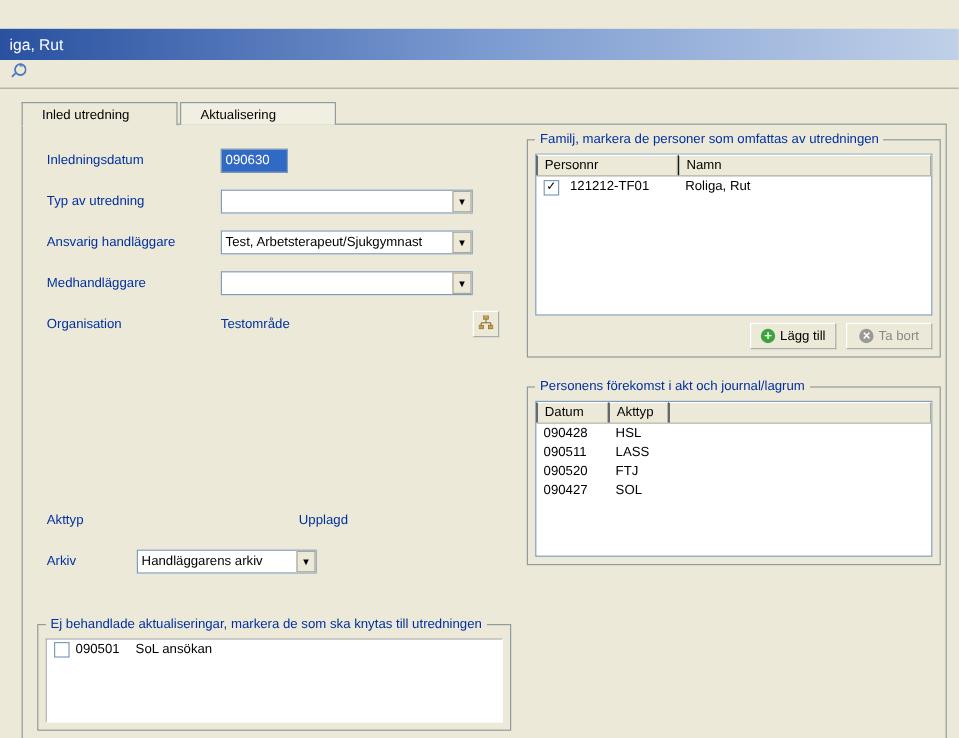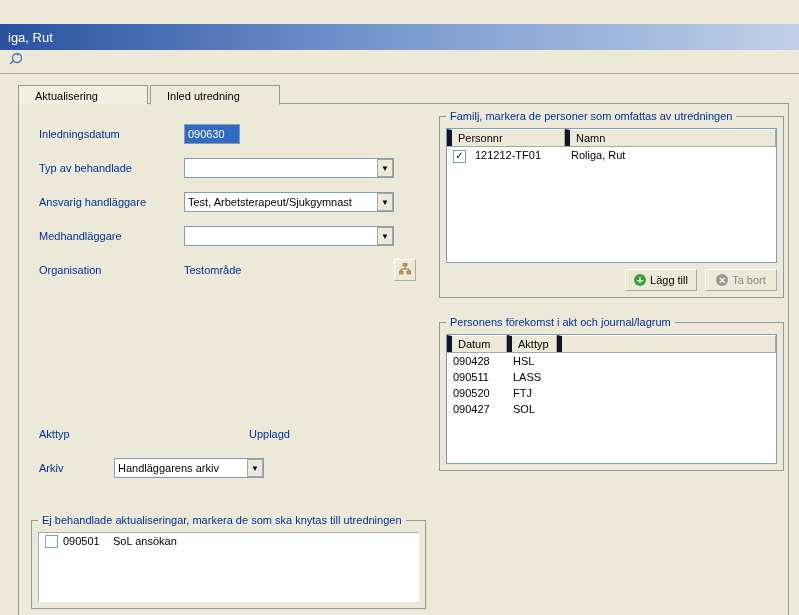--- a/index.html
+++ b/index.html
@@ -143,21 +143,21 @@
   .grid-head {
     display: flex;
     background: #ece9d8;
     border-bottom: 1px solid #aca899;
   }
   .grid-head > div {
     padding: 2px 6px;
     border-right: 1px solid #aca899;
     background: #ece9d8;
     border-top: 1px solid #fff;
-    border-left: 5px solid #0f172a;
+    border-left: 1px solid #0f172a;
     font-size: 11px;
   }
   .grid-body {
     min-height: 80px;
   }
   .grid-row {
     display: flex;
     padding: 1px 0;
   }
   .grid-row > div { padding: 1px 6px; font-size: 11px; }
@@ -215,37 +215,37 @@
     <svg viewBox="0 0 16 16" width="16" height="16">
       <circle cx="11" cy="6" r="4.5" fill="none" stroke="#4a78c0" stroke-width="1.5"></circle>
       <path d="M4 12 L7 9" stroke="#4a78c0" stroke-width="1.5"></path>
       <path d="M11 1 L11 3 L13 3" fill="none" stroke="#4a78c0" stroke-width="1"></path>
     </svg>
   </span>
 </div>
 
 <div class="content">
   <div class="tabs">
+    <div class="tab active">
+      <span>Inled utredning</span>
+    </div>
     <div class="tab inactive">
       <span>Aktualisering</span>
     </div>
-    <div class="tab active">
-      <span>Inled utredning</span>
-    </div>
   </div>
 
   <div class="panel">
 
     <div class="left-col">
       <div class="form-row">
         <span class="form-label">Inledningsdatum</span>
         <input class="text-input highlight" style="width: 56px;" value="090630">
       </div>
       <div class="form-row">
-        <span class="form-label">Typ av behandlade</span>
+        <span class="form-label">Typ av utredning</span>
         <div class="combo" style="width:210px">
           <span></span>
           <span class="combo-btn">▼</span>
         </div>
       </div>
       <div class="form-row">
         <span class="form-label">Ansvarig handläggare</span>
         <div class="combo" style="width:210px">
           <span>Test, Arbetsterapeut/Sjukgymnast</span>
           <span class="combo-btn">▼</span>

